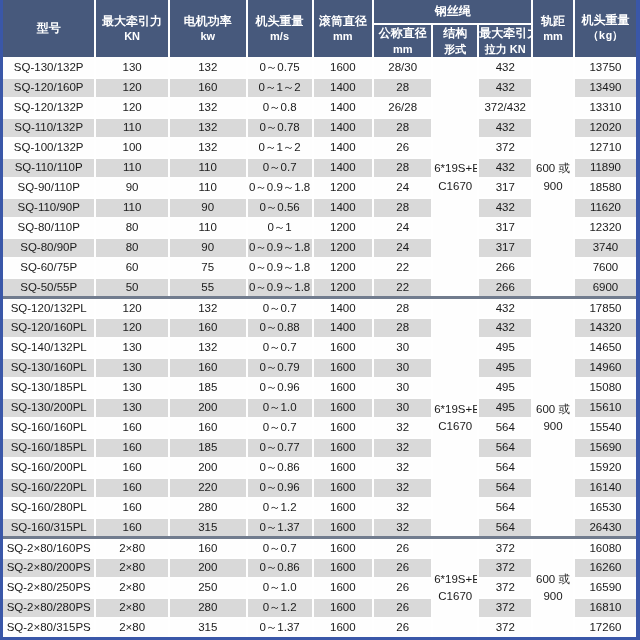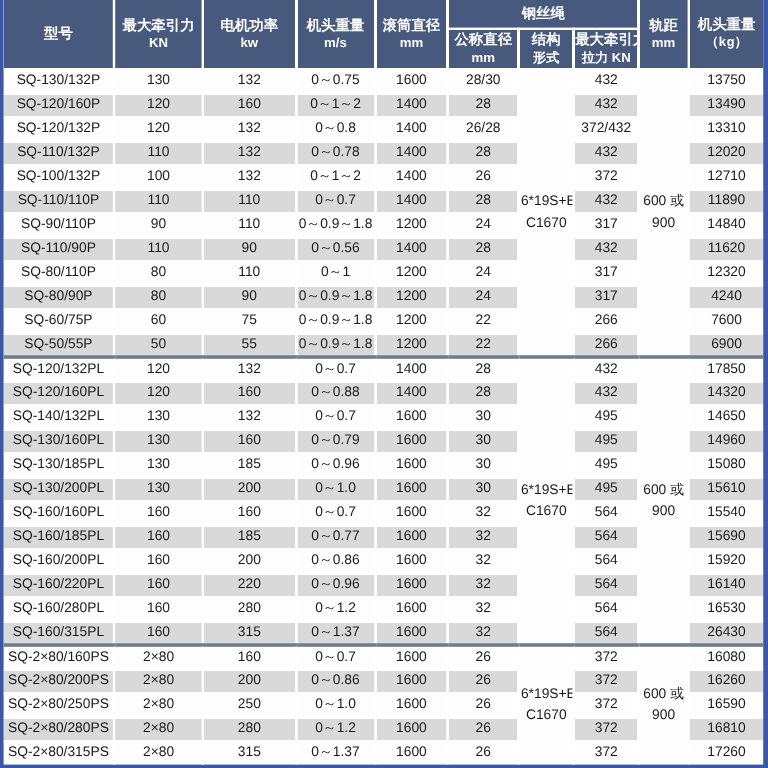--- a/index.html
+++ b/index.html
@@ -187,21 +187,21 @@
           <td class="col-weight">11890</td>
         </tr>
         <tr class="odd">
           <td>SQ-90/110P</td>
           <td>90</td>
           <td>110</td>
           <td>0～0.9～1.8</td>
           <td>1200</td>
           <td>24</td>
           <td>317</td>
-          <td class="col-weight">14840</td>
+          <td class="col-weight">18580</td>
         </tr>
         <tr class="even">
           <td>SQ-110/90P</td>
           <td>110</td>
           <td>90</td>
           <td>0～0.56</td>
           <td>1400</td>
           <td>28</td>
           <td>432</td>
           <td class="col-weight">11620</td>
@@ -217,21 +217,21 @@
           <td class="col-weight">12320</td>
         </tr>
         <tr class="even">
           <td>SQ-80/90P</td>
           <td>80</td>
           <td>90</td>
           <td>0～0.9～1.8</td>
           <td>1200</td>
           <td>24</td>
           <td>317</td>
-          <td class="col-weight">4240</td>
+          <td class="col-weight">3740</td>
         </tr>
         <tr class="odd">
           <td>SQ-60/75P</td>
           <td>60</td>
           <td>75</td>
           <td>0～0.9～1.8</td>
           <td>1200</td>
           <td>22</td>
           <td>266</td>
           <td class="col-weight">7600</td>

